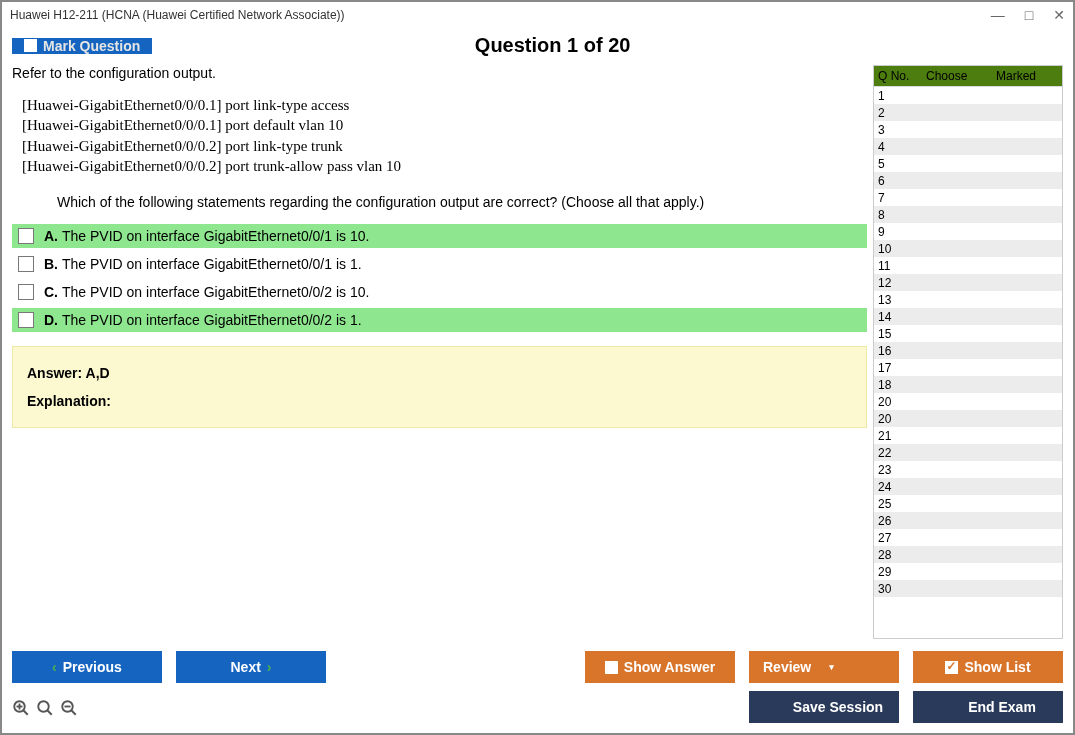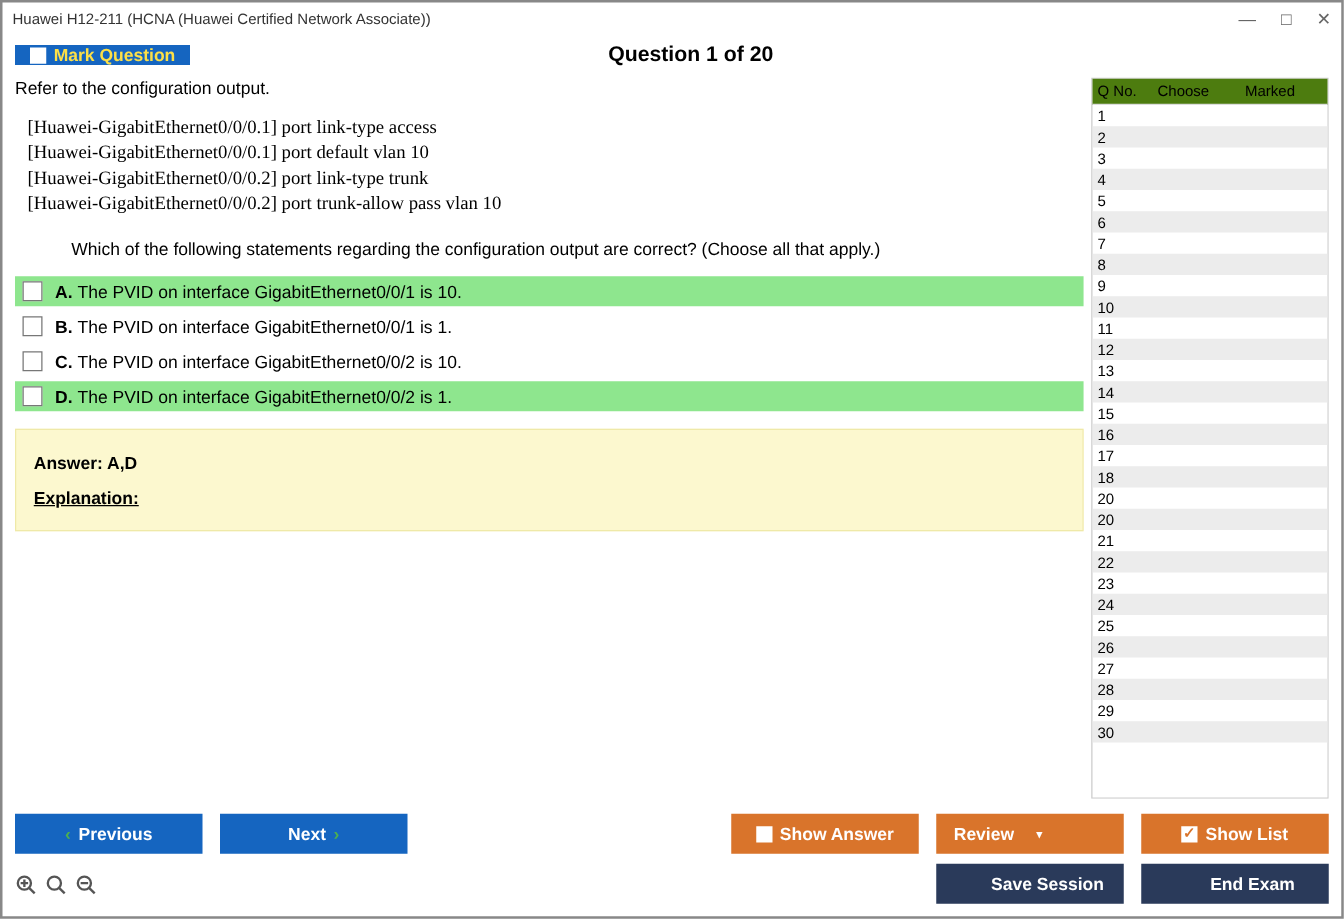--- a/index.html
+++ b/index.html
@@ -4,36 +4,36 @@
 <style>
   * { box-sizing: border-box; margin: 0; padding: 0; }
   body { font-family: Arial, sans-serif; font-size: 13px; background: #fff; }
   .window { width: 1075px; height: 735px; border: 2px solid #888; position: relative; display: flex; flex-direction: column; }
   .titlebar { height: 26px; display: flex; align-items: center; padding: 0 8px; color: #333; font-size: 12px; }
   .titlebar-title { flex: 1; }
   .titlebar-controls { display: flex; gap: 20px; color: #666; font-size: 14px; }
   .titlebar-controls span { cursor: default; }
   .body { flex: 1; display: flex; flex-direction: column; padding: 6px 10px 10px 10px; overflow: hidden; }
   .header-row { display: flex; align-items: center; margin-bottom: 8px; }
-  .mark-btn { background: #1565c0; color: #fde047; border: none; padding: 0 12px; font-size: 14px; font-weight: bold; display: flex; align-items: center; gap: 6px; cursor: pointer; }
+  .mark-btn { background: #1565c0; color: #e5e5e5; border: none; padding: 0 12px; font-size: 14px; font-weight: bold; display: flex; align-items: center; gap: 6px; cursor: pointer; }
   .mark-btn .box { width: 13px; height: 13px; background: #fff; display: inline-block; }
-  .question-title { flex: 1; text-align: center; font-size: 17px; font-weight: bold; padding-right: 110px; }
+  .question-title { flex: 1; text-align: center; font-size: 20px; font-weight: bold; padding-right: 110px; }
   .main-row { flex: 1; display: flex; gap: 6px; overflow: hidden; }
   .question-area { flex: 1; display: flex; flex-direction: column; overflow: hidden; }
   .question-content { flex: 1; overflow: auto; }
   .intro { font-size: 14px; margin-bottom: 14px; }
   .config { font-family: "Times New Roman", serif; font-size: 15px; padding-left: 10px; margin-bottom: 18px; line-height: 1.35; }
   .prompt { font-size: 14px; margin-bottom: 14px; margin-left: 45px; }
   .option { display: flex; align-items: center; padding: 4px 6px; margin-bottom: 4px; font-size: 14px; }
   .option.correct { background: #8ee68e; }
   .option .checkbox { width: 16px; height: 16px; border: 1px solid #777; background: #fff; margin-right: 10px; flex-shrink: 0; cursor: pointer; }
   .option b { margin-right: 4px; }
   .answer-box { background: #fcf8cf; border: 1px solid #efe9a8; padding: 18px 14px; margin-top: 14px; font-size: 14px; }
   .answer-box .ans { font-weight: bold; margin-bottom: 12px; }
-  .answer-box .expl { font-weight: bold; text-decoration: underline; }
+  .answer-box .expl { font-weight: bold; }
   .side-panel { width: 190px; border: 1px solid #ccc; display: flex; flex-direction: column; font-size: 12px; }
   .side-header { display: flex; background: #4d7c0f; border-bottom: 1px solid #ddd; }
   .side-header div { padding: 3px 4px; }
   .sh-qno { width: 48px; }
   .sh-ans { width: 70px; }
   .sh-mark { flex: 1; }
   .side-list { flex: 1; overflow-y: scroll; }
   .side-row { display: flex; height: 17px; align-items: center; }
   .side-row:nth-child(even) { background: #ececec; }
   .side-row div { padding: 0 4px; }

